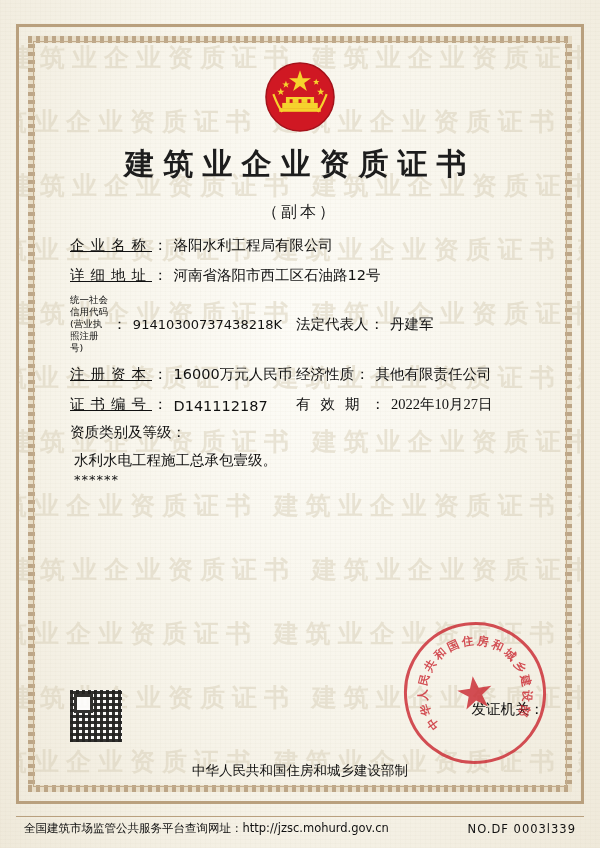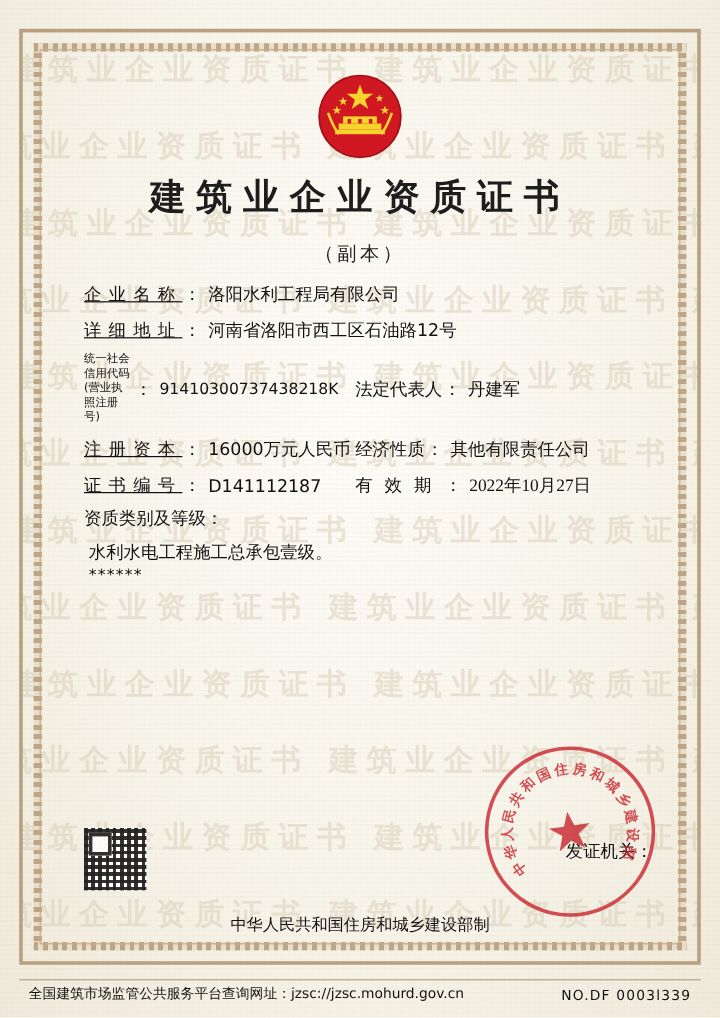--- a/index.html
+++ b/index.html
@@ -339,17 +339,17 @@
         <span style="transform: translate(51.7416px, -5.17753px) rotate(84.2857deg) translate(-50%, -50%);">建</span>
         <span style="transform: translate(51.0197px, 10.0493px) rotate(101.143deg) translate(-50%, -50%);">设</span>
         <span style="transform: translate(45.9133px, 24.4125px) rotate(118deg) translate(-50%, -50%);">部</span>
       </div>
     <svg class="seal-star" width="40" height="40" viewBox="0 0 100 100" style="position:absolute;left:50%;top:50%;transform:translate(-50%,-50%);">
       <polygon points="50,8 61,38 93,38 67,57 77,88 50,69 23,88 33,57 7,38 39,38" fill="#c9202a"></polygon>
     </svg>
   </div>
 
   <div class="footer">
-    <span class="left">全国建筑市场监管公共服务平台查询网址：jzsc://jzsc.mohurd.gov.cn</span>
+    <span class="left">全国建筑市场监管公共服务平台查询网址：http://jzsc.mohurd.gov.cn</span>
     <span class="right">NO.DF 0003l339</span>
   </div>
 
 </div>
 
 </body></html>

